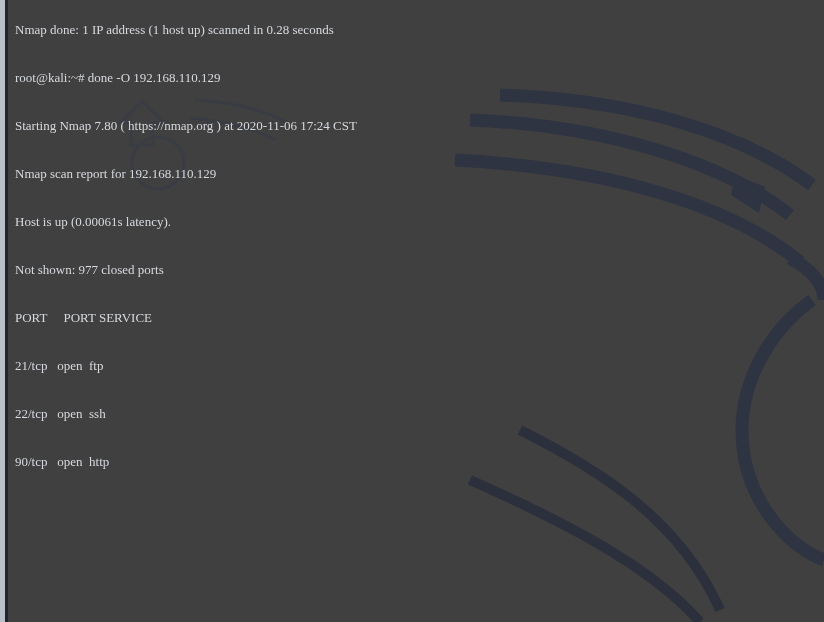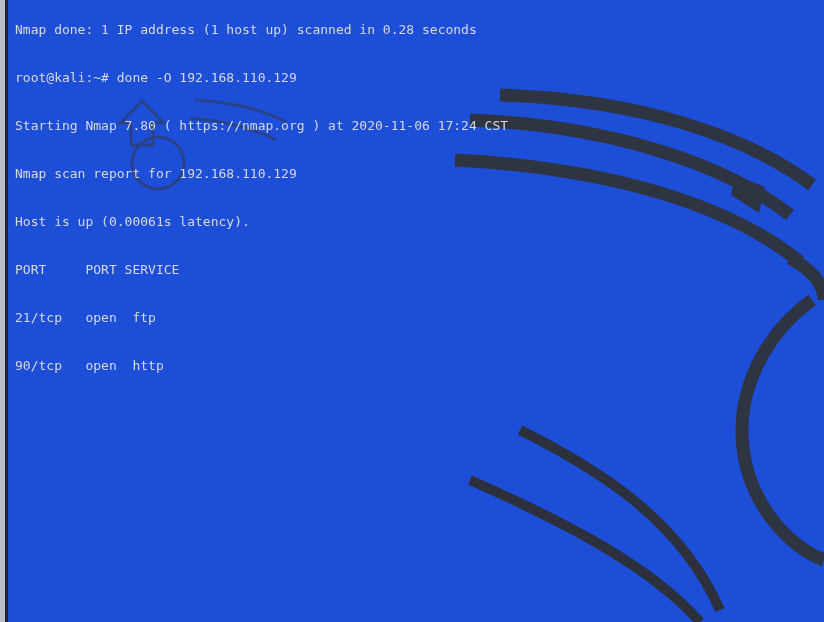--- a/index.html
+++ b/index.html
@@ -73,21 +73,21 @@
     height: 16px;
     white-space: pre;
   }
 
   
   #terminal-output { margin-top: -10px; }
 </style>
 </head>
 <body>
 
-<div id="terminal-window" style="background: #1d4ed8;">
+<div id="terminal-window" style="background: #404040; font-family: Liberation Serif, serif;">
 
   <svg id="kali-dragon-watermark" viewBox="0 0 824 622" preserveAspectRatio="none" aria-hidden="true">
     <g fill="none" stroke="#2f3442" stroke-width="13">
       <path d="M470 120 C 600 125, 720 160, 790 215"></path>
       <path d="M455 160 C 610 168, 730 205, 800 262"></path>
       <path d="M500 95 C 640 100, 745 135, 812 185"></path>
       <path d="M812 300 C 770 330, 742 380, 742 430 C 742 500, 790 548, 824 560"></path>
       <path d="M790 258 C 812 270, 824 284, 824 300"></path>
     </g>
     <g fill="#2f3442">
@@ -112,22 +112,24 @@
     <div id="scrollbar-thumb" style="background: rgb(185, 190, 199);"></div>
   </div>
   <div id="window-left-divider"></div>
 
   <div id="terminal-output" style="color: rgb(214, 217, 222);">
     <div class="term-line">Nmap done: 1 IP address (1 host up) scanned in 0.28 seconds</div>
     <div class="term-line">root@kali:~# done -O 192.168.110.129</div>
     <div class="term-line">Starting Nmap 7.80 ( https://nmap.org ) at 2020-11-06 17:24 CST</div>
     <div class="term-line">Nmap scan report for 192.168.110.129</div>
     <div class="term-line">Host is up (0.00061s latency).</div>
+    <div class="term-line">Not shown: 977 closed ports</div>
     <div class="term-line">PORT     PORT SERVICE</div>
     <div class="term-line">21/tcp   open  ftp</div>
+    <div class="term-line">22/tcp   open  ssh</div>
     <div class="term-line">90/tcp   open  http</div>
     
     
     
     
     
     
     
     
     

